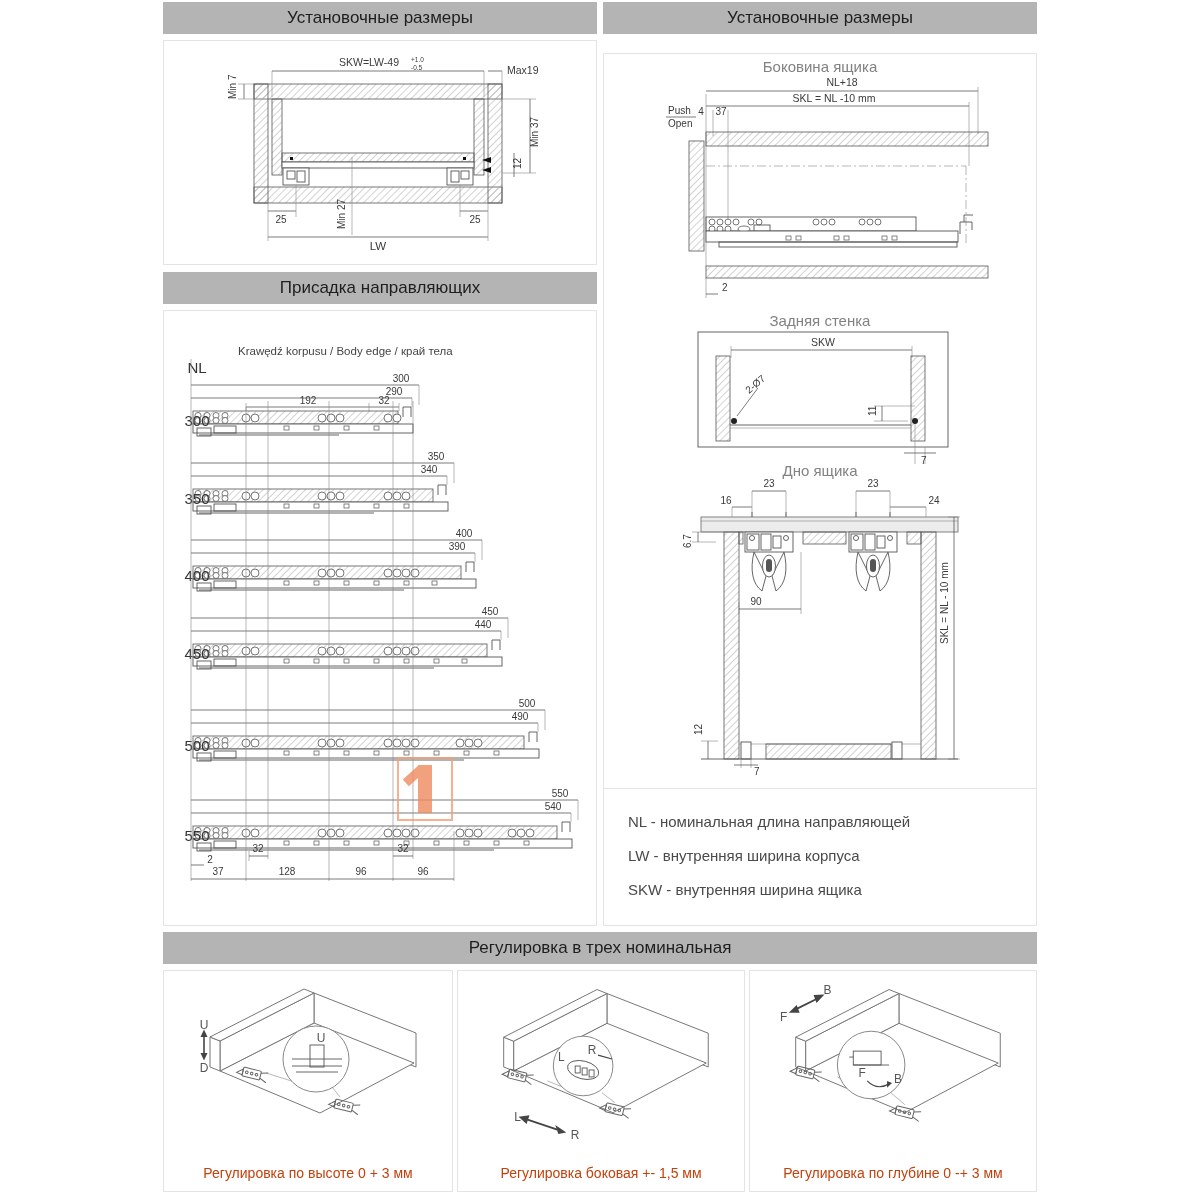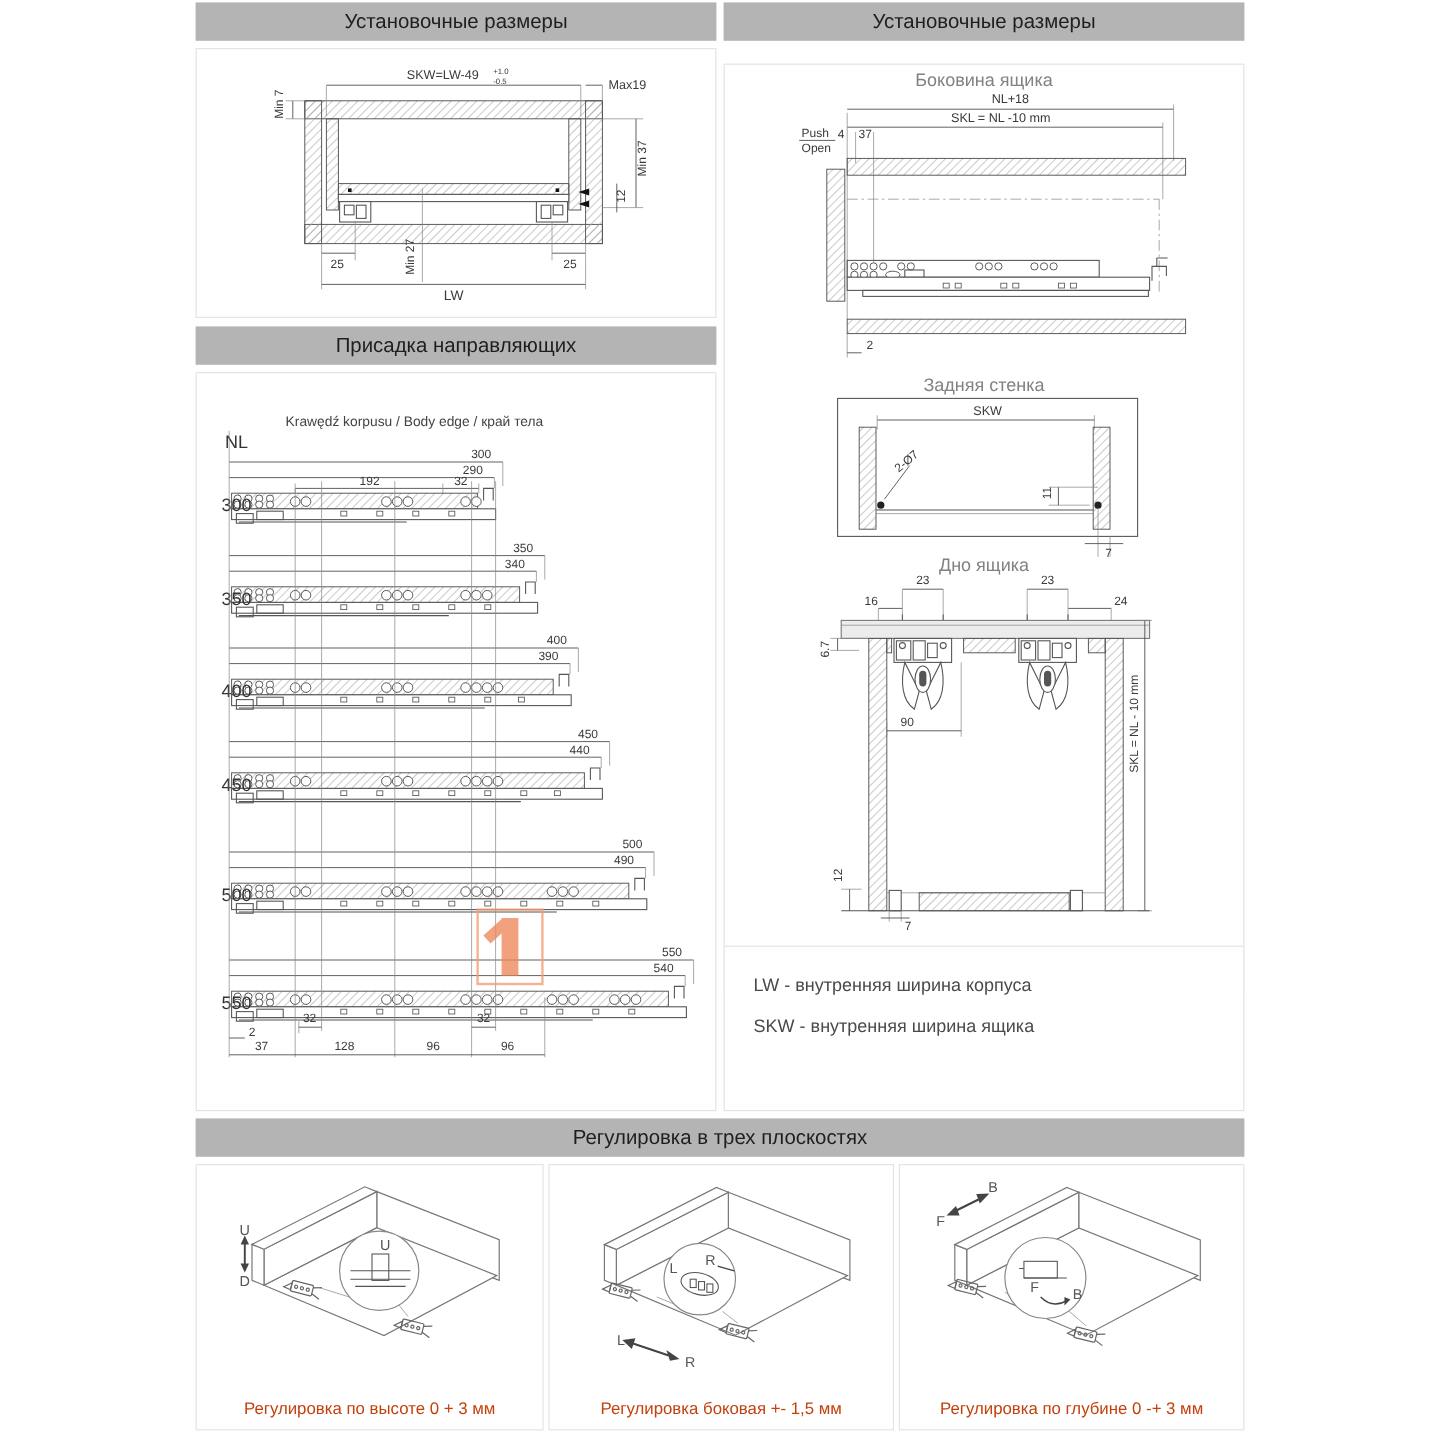--- a/index.html
+++ b/index.html
@@ -45,21 +45,21 @@
         <circle cx="14" cy="4.5" r="1.3"></circle>
       <path d="M-6,7 L0,2 L0,8 Z"></path>
       <path d="M18,2 L25,0 M18,7 L25,10"></path>
     </g>
   </defs>
 </svg>
 
 <div class="hdr" style="left:163px;top:2px;width:434px;"><span>Установочные размеры</span></div>
 <div class="hdr" style="left:603px;top:2px;width:434px;"><span>Установочные размеры</span></div>
 <div class="hdr" style="left:163px;top:272px;width:434px;"><span>Присадка направляющих</span></div>
-<div class="hdr" style="left:163px;top:932px;width:874px;"><span>Регулировка в трех плоскостях</span></div>
+<div class="hdr" style="left:163px;top:932px;width:874px;"><span>Регулировка в трех номинальная</span></div>
 
 <div class="panel" style="left:163px;top:40px;width:434px;height:225px;">
 <svg width="432" height="223" viewBox="0 0 432 223">
 
   <rect x="90" y="43" width="248" height="15" class="hat"></rect>
   <rect x="90" y="146" width="248" height="16" class="hat"></rect>
   <rect x="90" y="43" width="14" height="119" class="hat"></rect>
   <rect x="324" y="43" width="14" height="119" class="hat"></rect>
   <rect x="108" y="58" width="10" height="76" class="hat"></rect>
   <rect x="310" y="58" width="10" height="76" class="hat"></rect>
@@ -599,20 +599,21 @@
     <text x="98" y="681" class="dim" transform="rotate(-90 98 681)">12</text>
     <line x1="137" y1="705" x2="137" y2="714" class="ext"></line>
         <line x1="147" y1="705" x2="147" y2="714" class="ext"></line>
     <line x1="130" y1="711" x2="154" y2="711" class="dl"></line>
     <text x="150" y="721" class="dim">7</text>
   </g>
 </svg>
 </div>
 
 <div class="panel legend" style="left:603px;top:788px;width:434px;height:138px;">
+  <div>NL - номинальная длина направляющей</div>
   <div>LW - внутренняя ширина корпуса</div>
   <div>SKW - внутренняя ширина ящика</div>
 </div>
 
 <div class="watermark">
   <div class="wm-logo">
       <div class="wm-flag"></div>
       <div class="wm-bar"></div>
     </div>
 </div>

